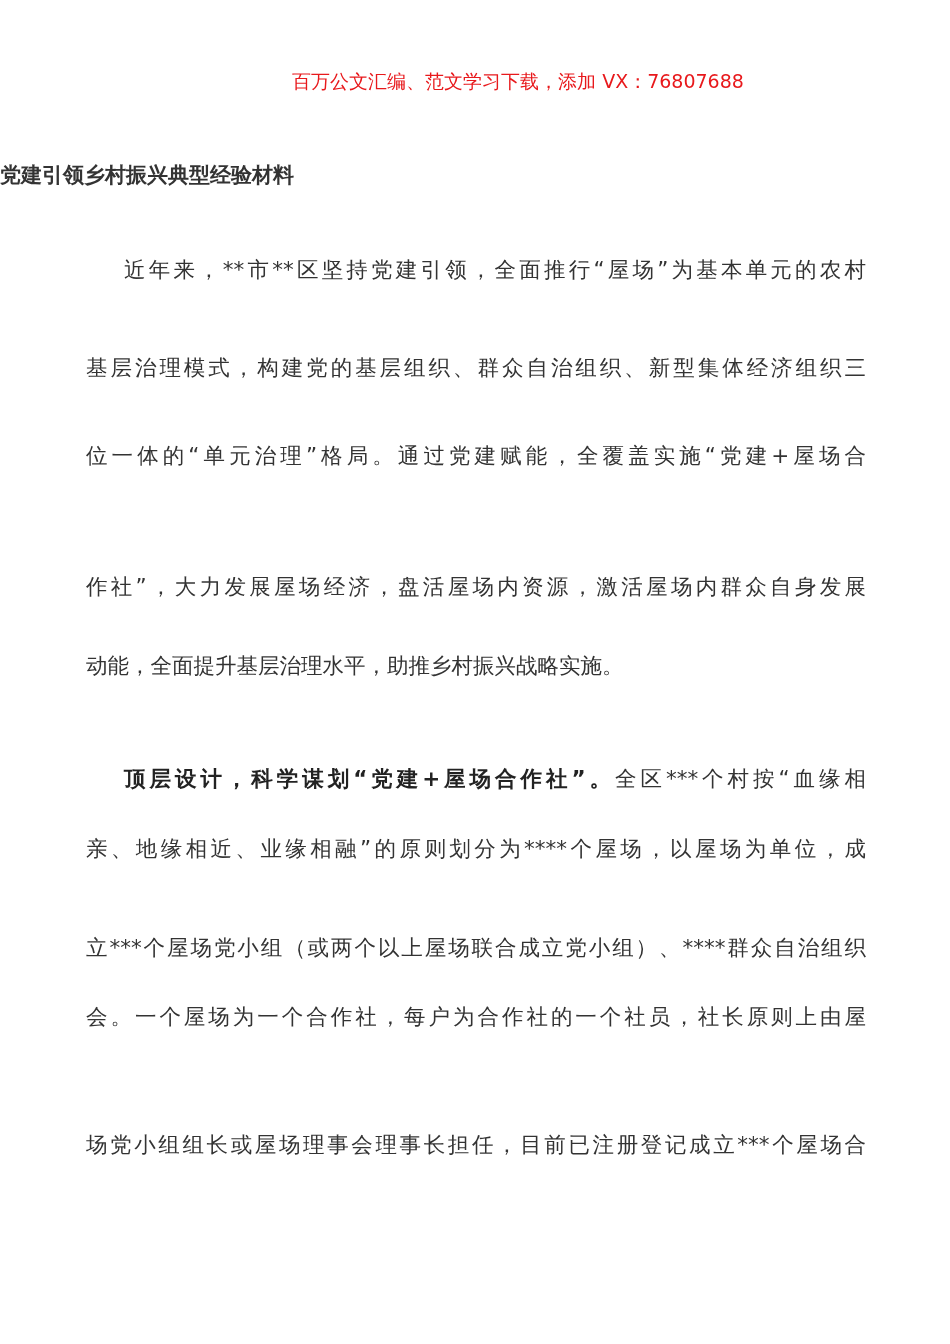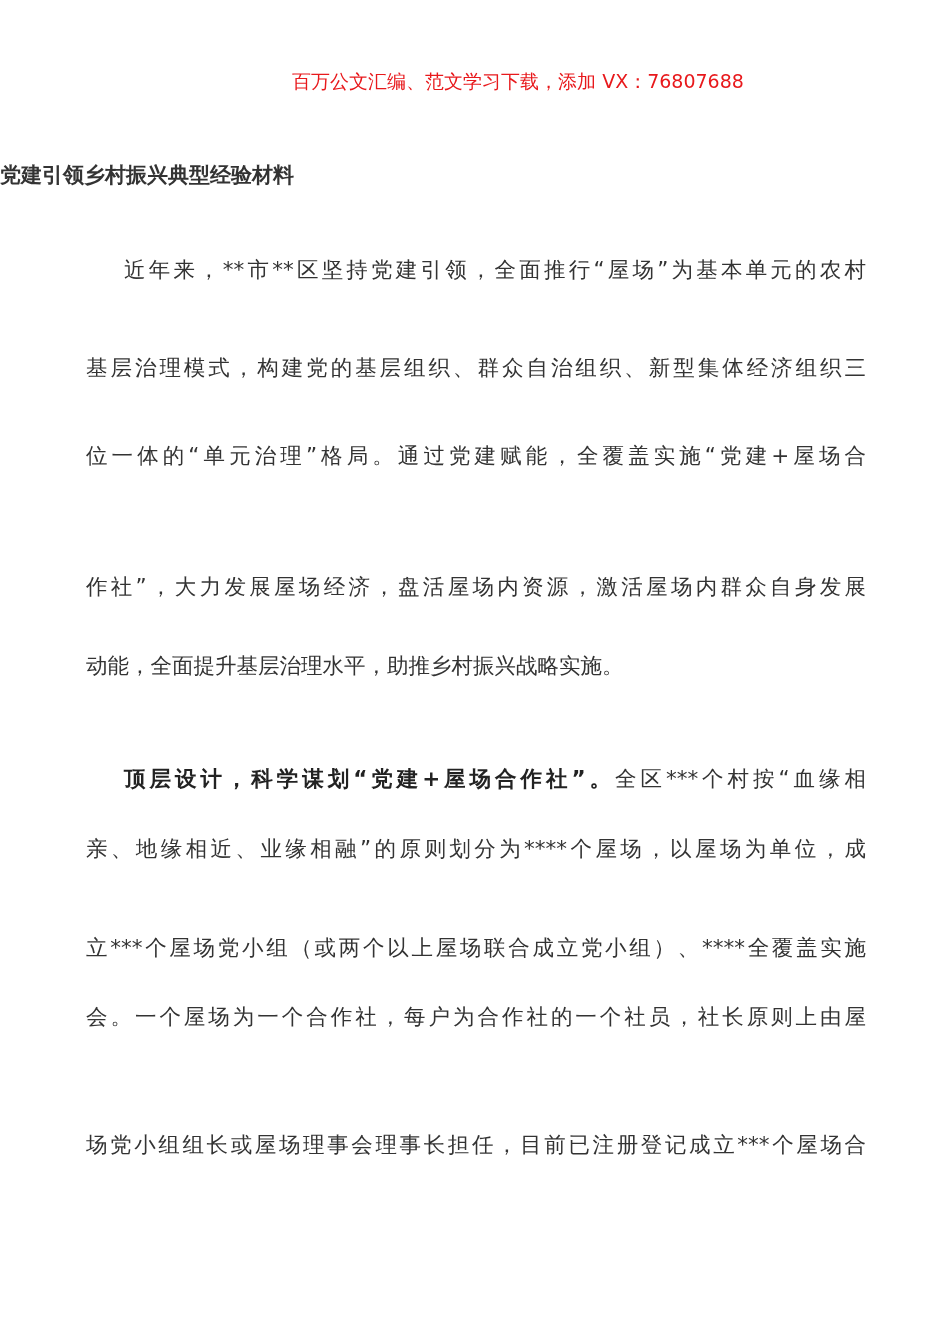--- a/index.html
+++ b/index.html
@@ -77,16 +77,16 @@
 <div class="body-text" style="top:0;">
 
   <div class="line indent" style="top:253px;">近年来，**市**区坚持党建引领，全面推行“屋场”为基本单元的农村</div>
   <div class="line" style="top:351px;">基层治理模式，构建党的基层组织、群众自治组织、新型集体经济组织三</div>
   <div class="line" style="top:439px;">位一体的“单元治理”格局。通过党建赋能，全覆盖实施“党建+屋场合</div>
   <div class="line" style="top:570px;">作社”，大力发展屋场经济，盘活屋场内资源，激活屋场内群众自身发展</div>
   <div class="line last" style="top:649px;">动能，全面提升基层治理水平，助推乡村振兴战略实施。</div>
 
   <div class="line indent" style="top:742px;margin-top:20px;"><span class="bold">顶层设计，科学谋划“党建+屋场合作社”。</span><span>全区***个村按“血缘相</span></div>
   <div class="line" style="top:832px;">亲、地缘相近、业缘相融”的原则划分为****个屋场，以屋场为单位，成</div>
-  <div class="line" style="top:931px;">立***个屋场党小组（或两个以上屋场联合成立党小组）、****全覆盖实施</div>
+  <div class="line" style="top:931px;">立***个屋场党小组（或两个以上屋场联合成立党小组）、****群众自治组织</div>
   <div class="line" style="top:1000px;">会。一个屋场为一个合作社，每户为合作社的一个社员，社长原则上由屋</div>
   <div class="line" style="top:1128px;">场党小组组长或屋场理事会理事长担任，目前已注册登记成立***个屋场合</div>
 </div>
 
 </body></html>

